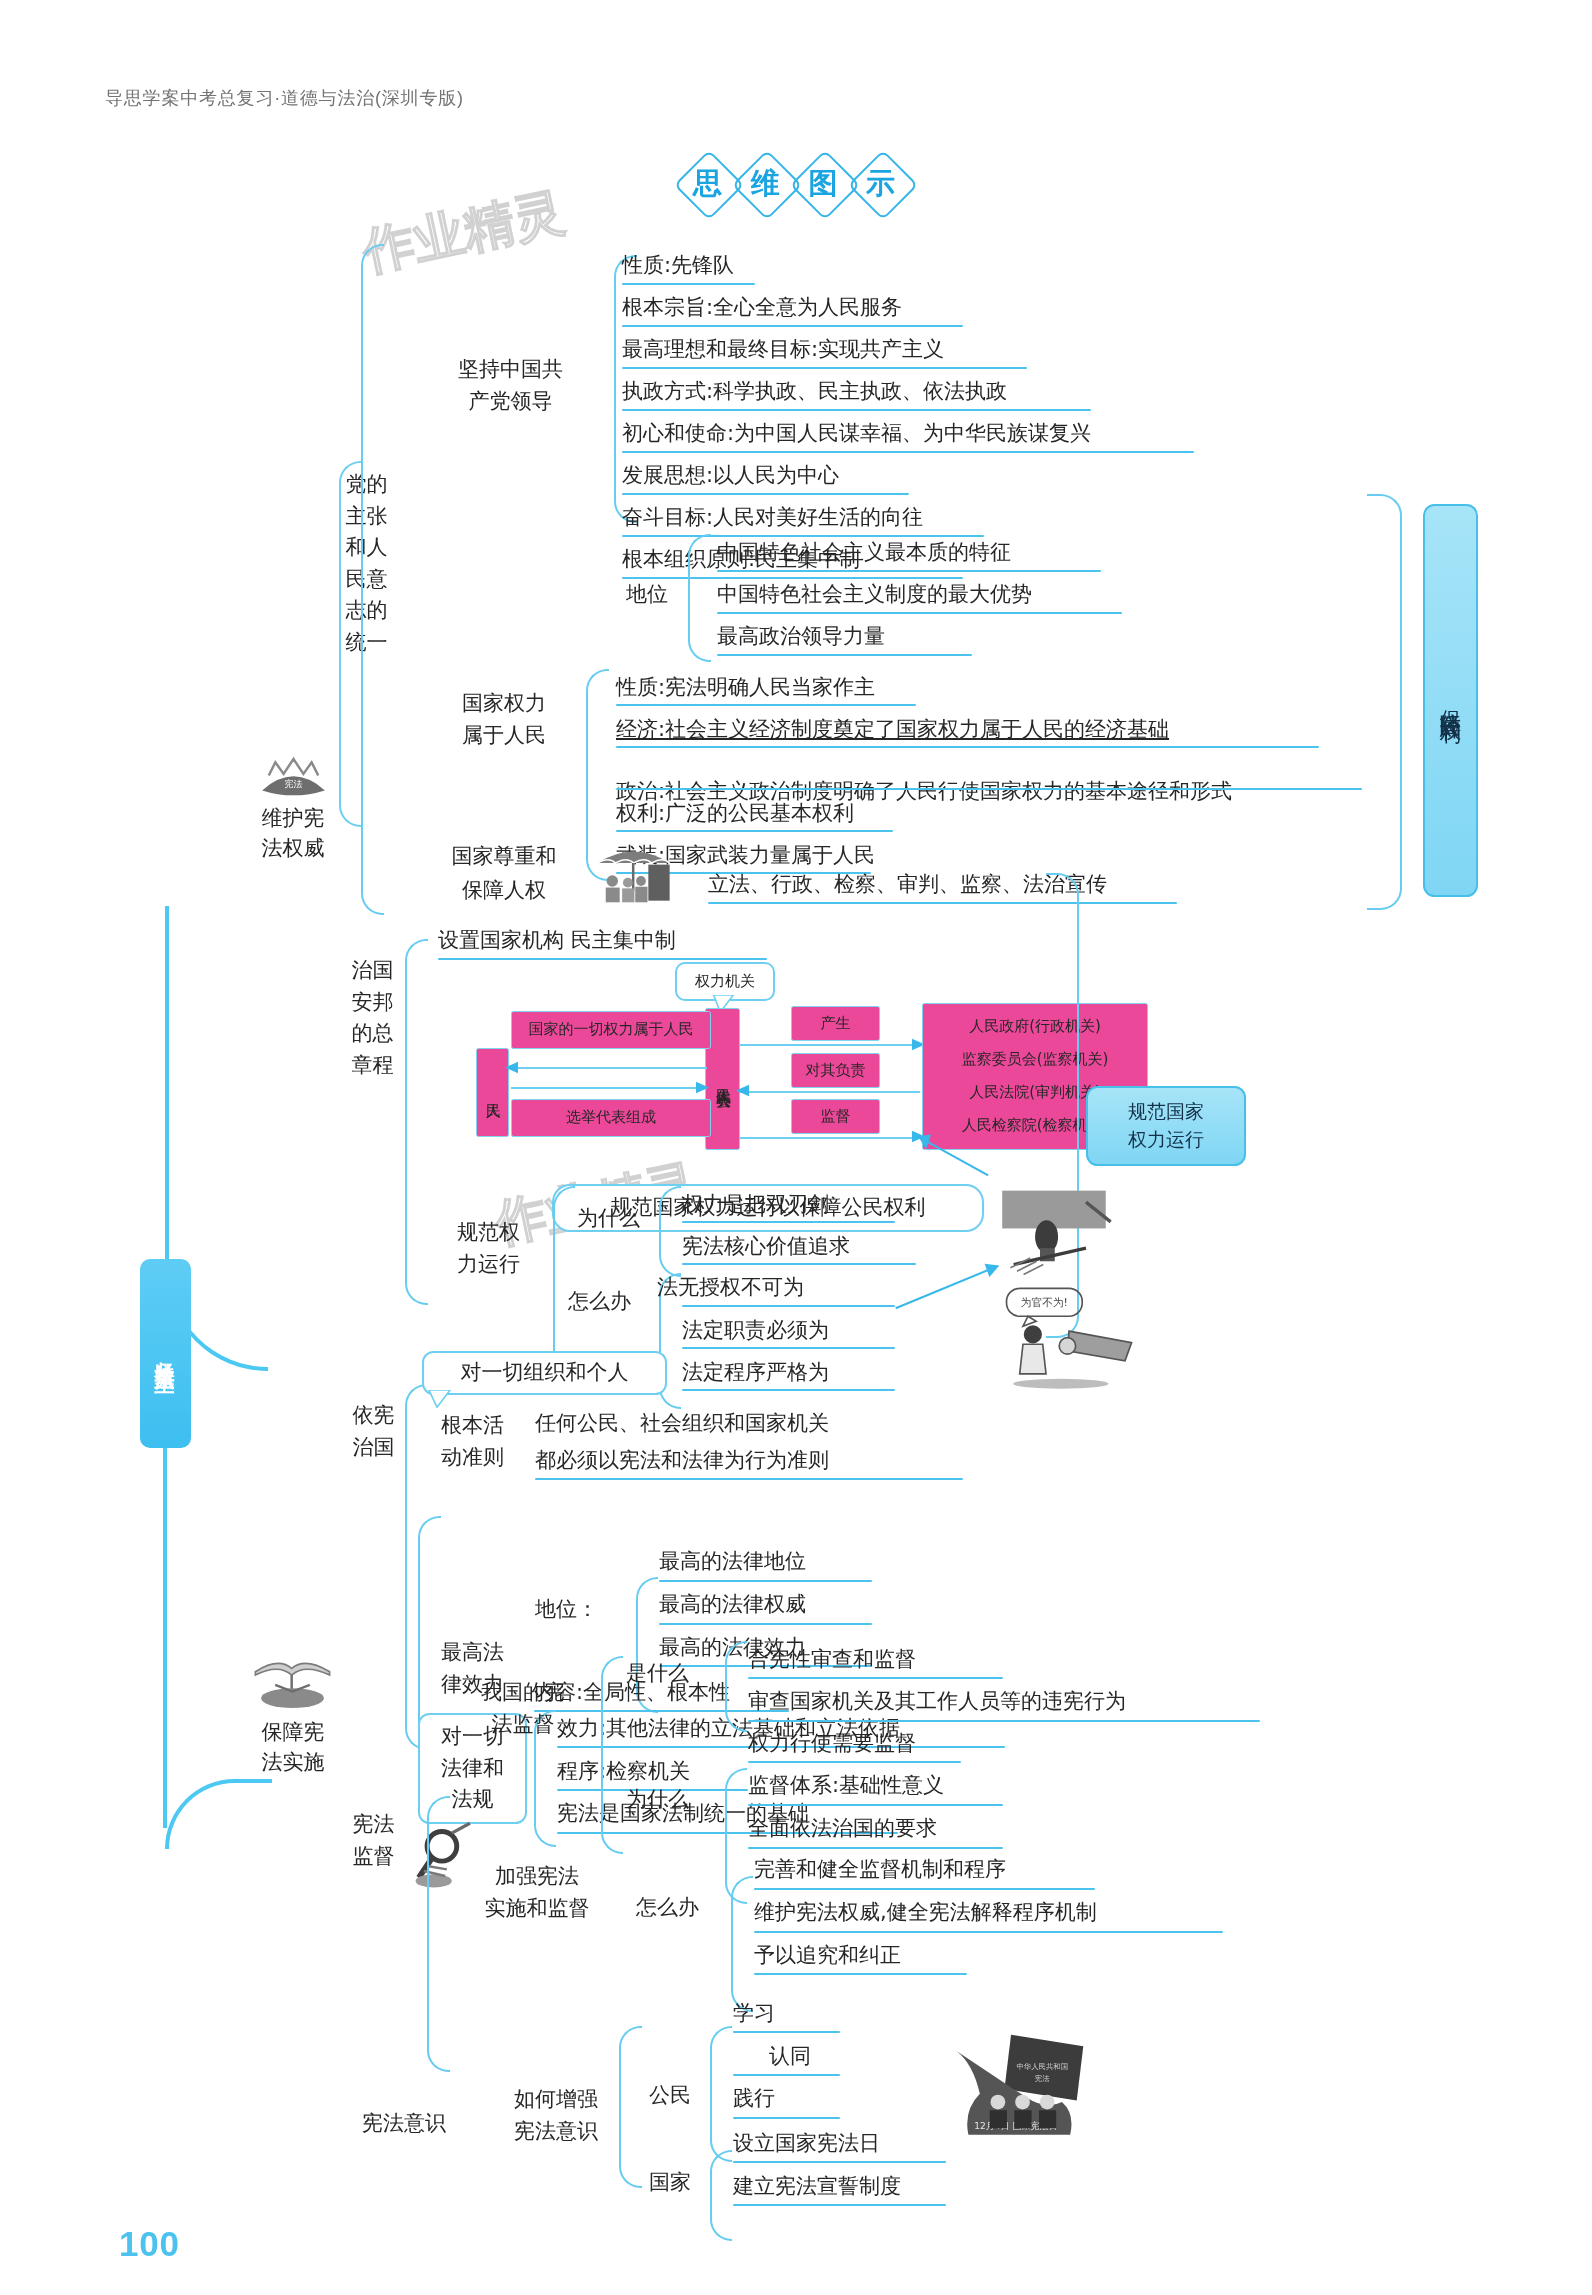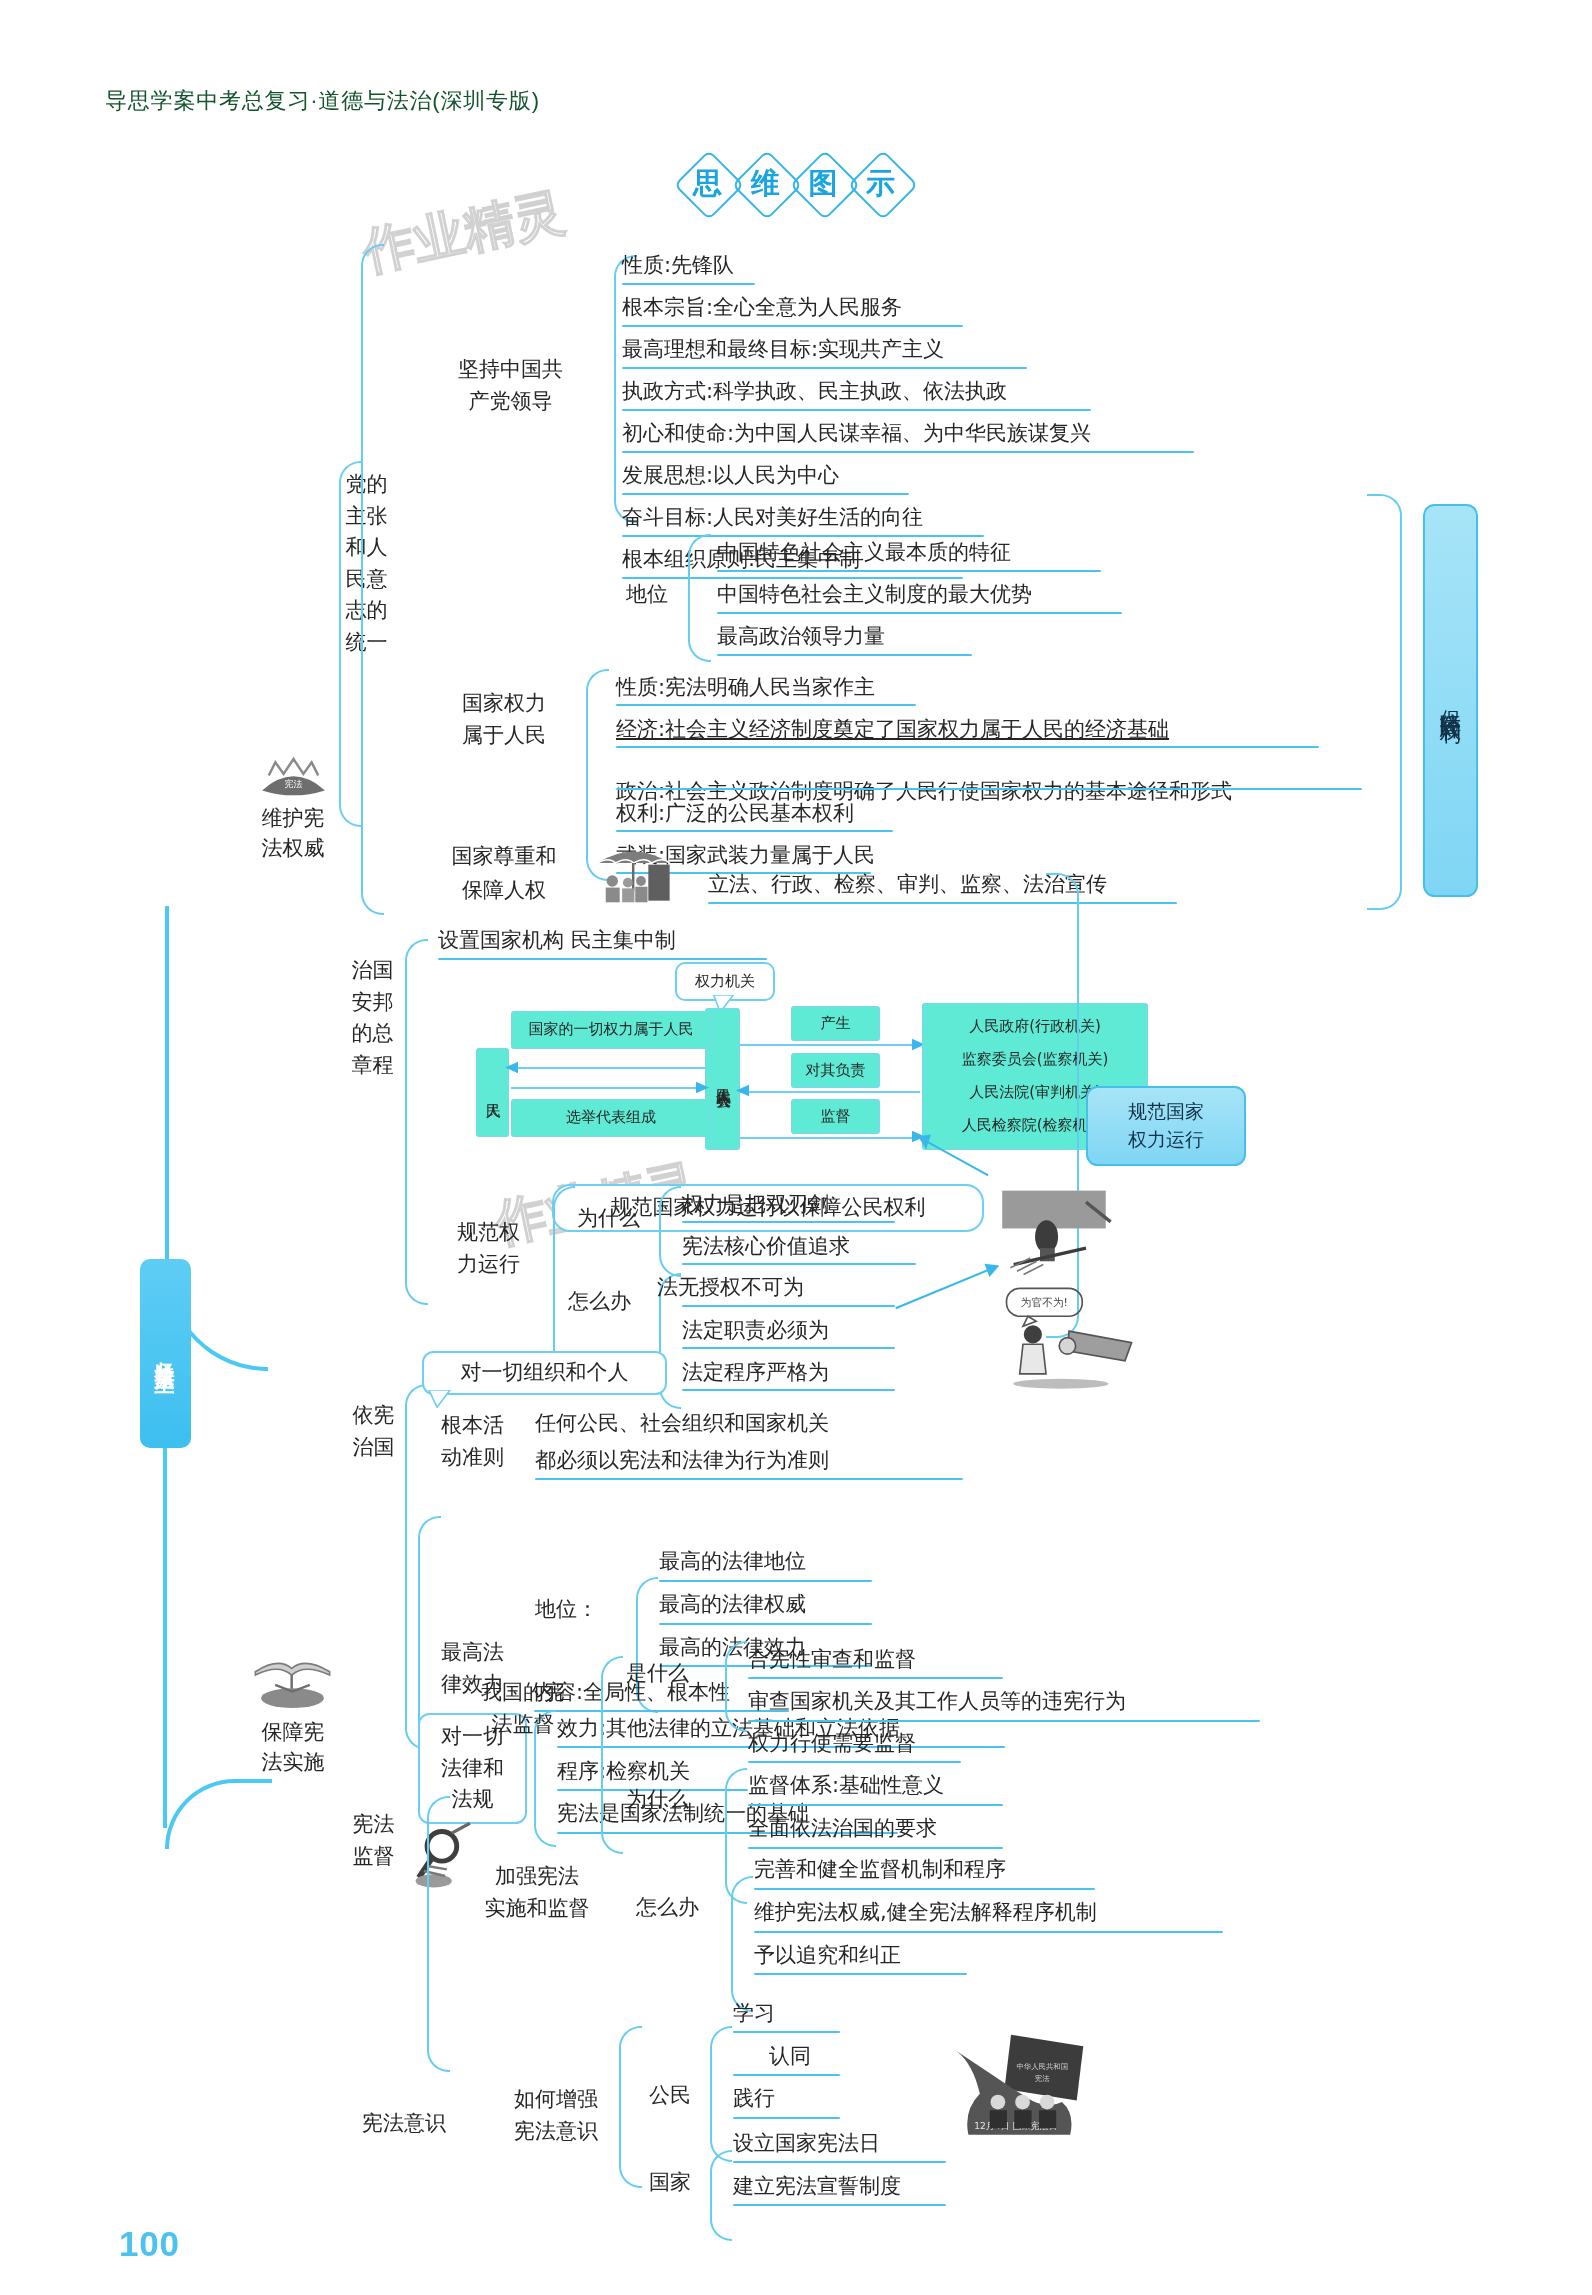--- a/index.html
+++ b/index.html
@@ -1,19 +1,19 @@
 <!DOCTYPE html>
 <html style="font-size:13px"><head>
 <meta charset="utf-8">
 <style>
   html,body{margin:0;padding:0;background:#fff;}
   body{font-family:"Liberation Sans","DejaVu Sans",sans-serif;color:#2b2b2b;}
   #page{position:relative;width:1593px;height:2295px;background:#fff;overflow:hidden;}
   .abs{position:absolute;}
-  .hdr{left:105px;top:86px;font-size:22px;color:#14532d;letter-spacing:0.8px;white-space:nowrap;}
+  .hdr{left:105px;top:86px;font-size:18px;color:#737373;letter-spacing:0.8px;white-space:nowrap;}
   .pagenum{left:119px;top:2224px;font-size:35px;color:#4cc3ef;font-weight:bold;letter-spacing:0.8px;}
 
   
   #title{left:677px;top:153px;display:flex;gap:0px;}
   .dia{width:61px;height:61px;position:relative;margin-right:-3.3px;}
   .dia .sq{position:absolute;left:7.4px;top:7.4px;width:46px;height:46px;border:2.1px solid #36b6e8;border-radius:7.4px;transform:rotate(45deg);}
   .dia .ch{position:absolute;left:0;top:0;width:61px;height:61px;display:flex;align-items:center;justify-content:center;
            font-size:29px;color:#1aa4e0;font-weight:bold;font-family:"DejaVu Sans",sans-serif;}
 
   
@@ -32,21 +32,21 @@
   
   .brk{position:absolute;border:2px solid #67cdf0;border-right:none;border-top-left-radius:21.4px;border-bottom-left-radius:21.4px;}
   .brkr{position:absolute;border:2px solid #67cdf0;border-left:none;border-top-right-radius:21.4px;border-bottom-right-radius:21.4px;}
   .hline{position:absolute;height:2px;background:#67cdf0;}
 
   
   .pill{position:absolute;border:2px solid #6fcff0;border-radius:11.5px;background:#fff;
         display:flex;align-items:center;justify-content:center;}
   .pillsolid{position:absolute;border:2px solid #46bfe9;border-radius:13px;
         background:linear-gradient(180deg,#a7e4f8,#7fd6f4);display:flex;align-items:center;justify-content:center;}
-  .rect{position:absolute;border:1.6px solid #7ed3f1;background:#5eead4;display:flex;align-items:center;justify-content:center;}
+  .rect{position:absolute;border:1.6px solid #7ed3f1;background:#ec4899;display:flex;align-items:center;justify-content:center;}
 
   
   .vert{writing-mode:vertical-rl;text-orientation:upright;letter-spacing:2.5px;}
 
   
   .spine{position:absolute;border:4.1px solid #4cc9f2;border-right:none;border-top:none;
          border-bottom-left-radius:148px;}
   .root{position:absolute;width:51px;border-radius:10px;background:linear-gradient(180deg,#5ecdf5,#3dbff0);
         display:flex;align-items:center;justify-content:center;color:#fff;font-weight:bold;}
 </style>

